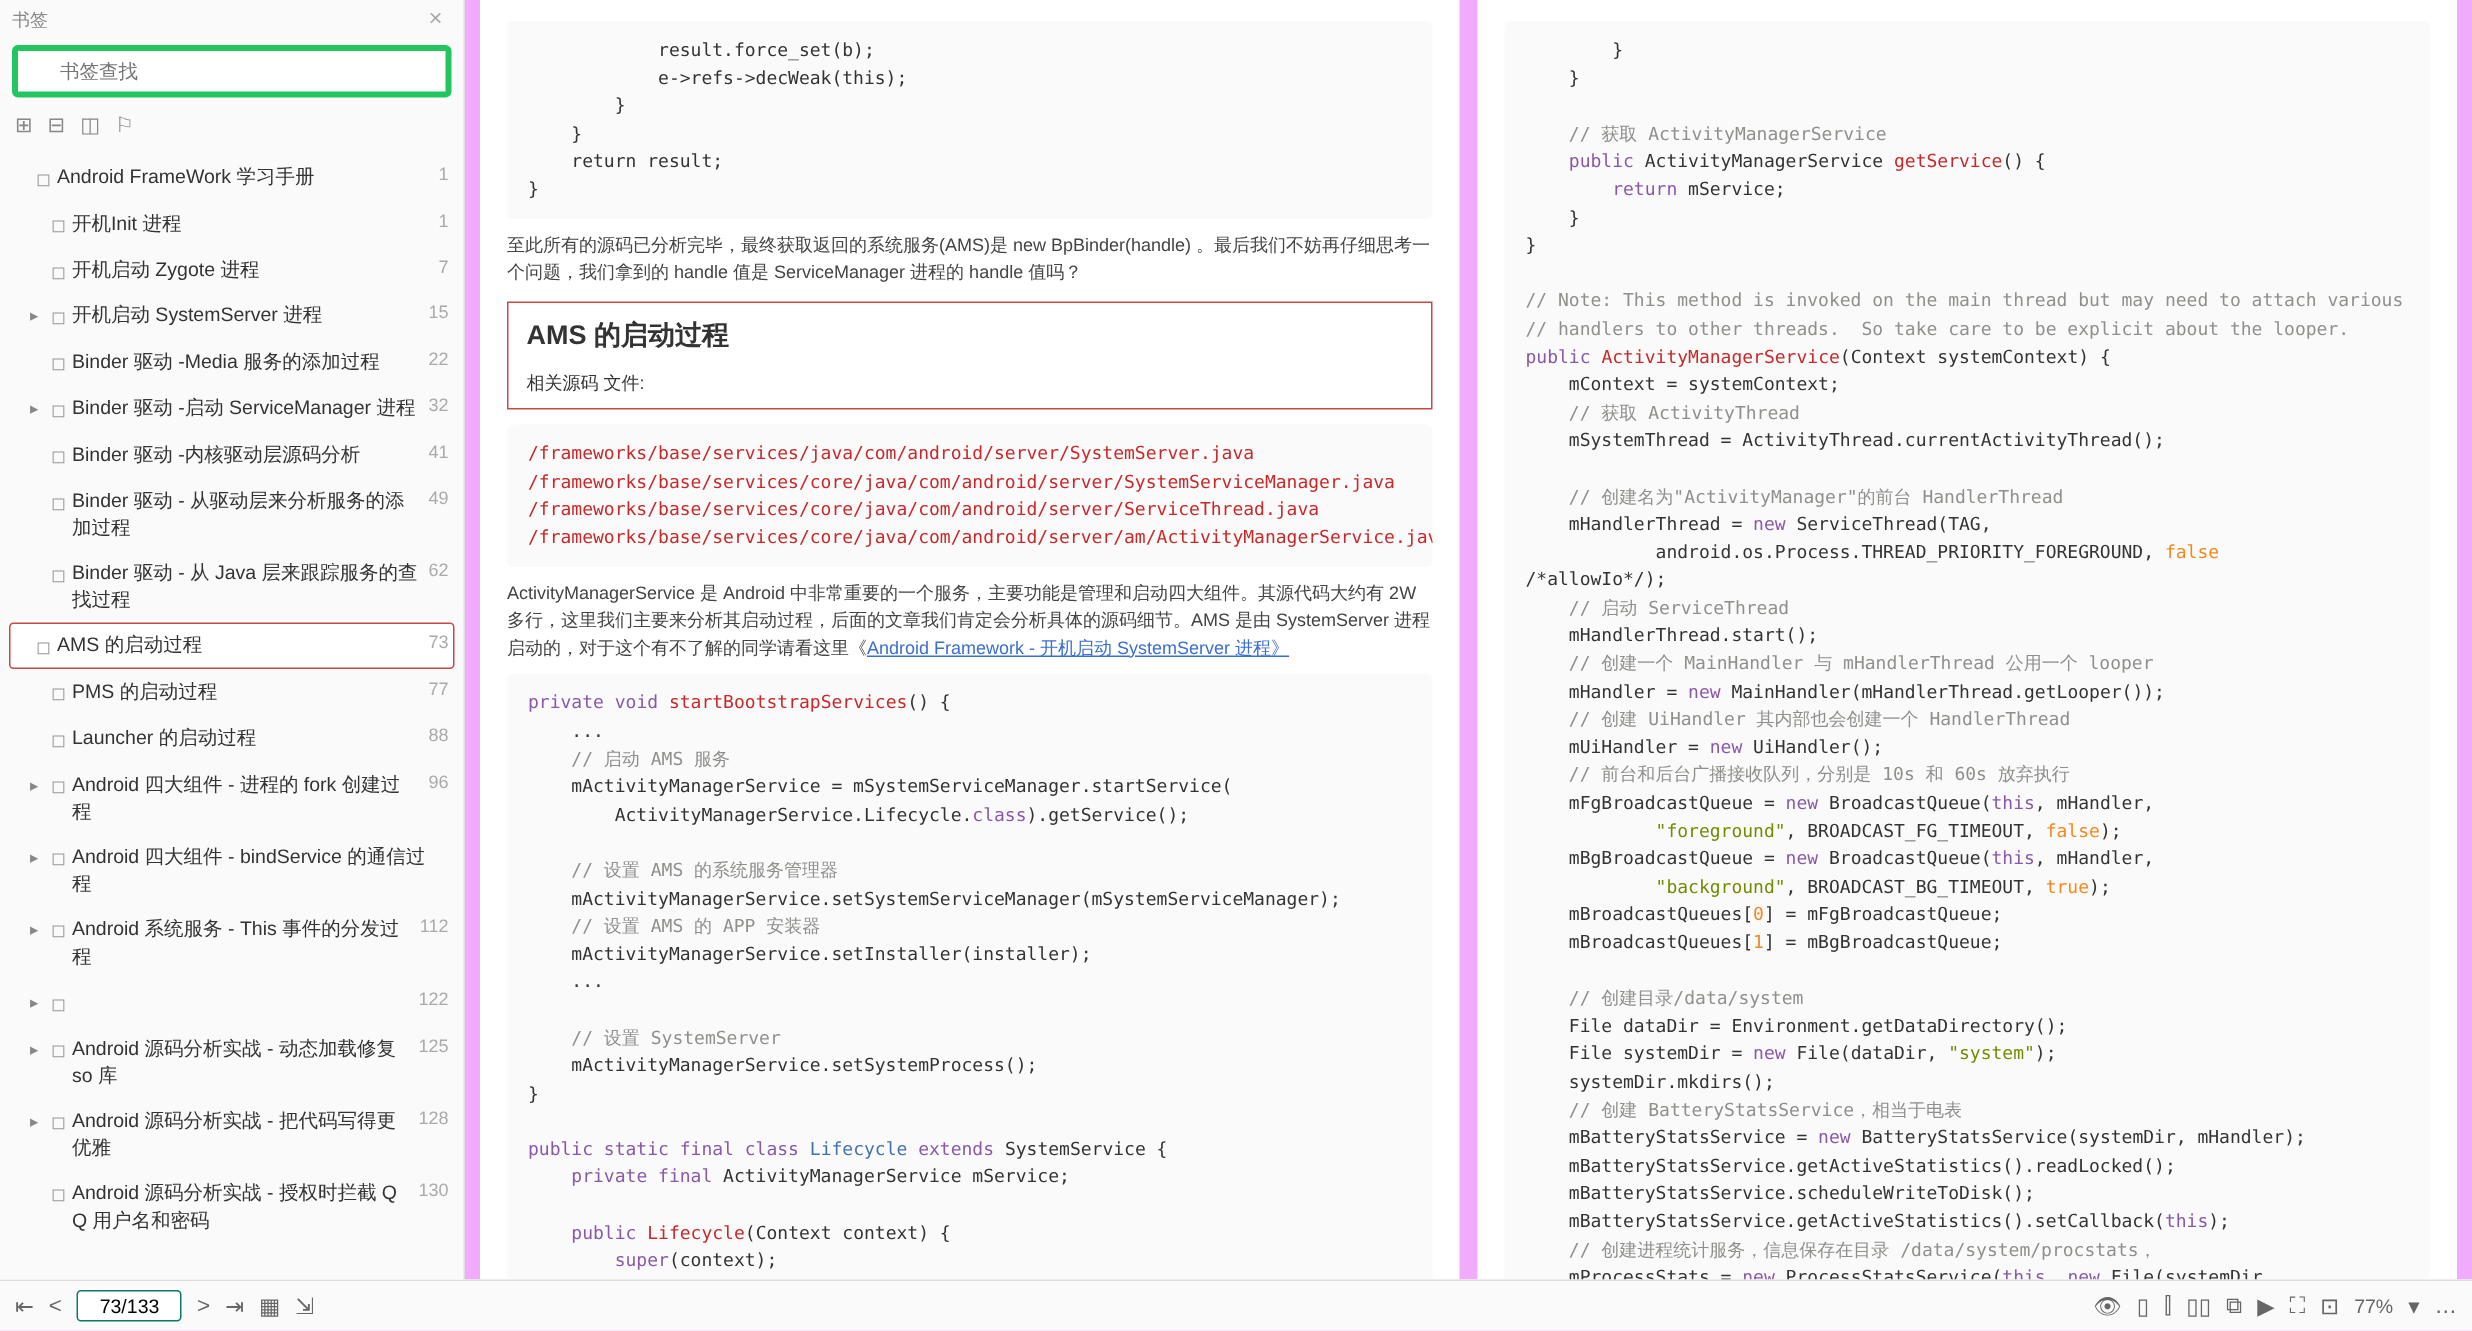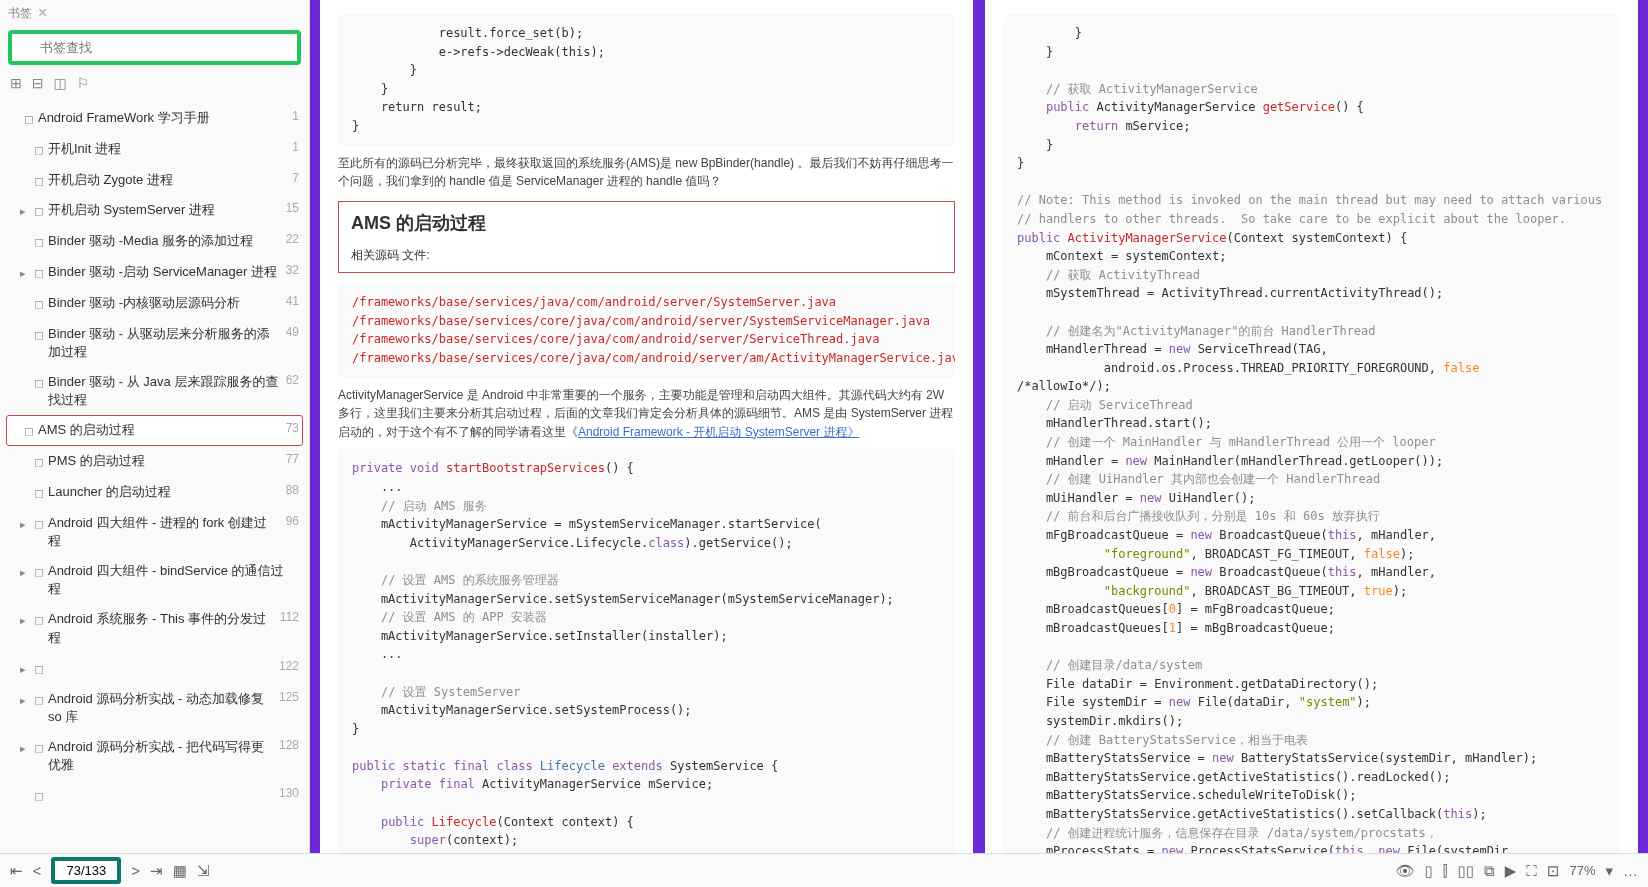--- a/index.html
+++ b/index.html
@@ -1,53 +1,53 @@
 <!DOCTYPE html>
 <html><head>
 <meta charset="utf-8">
 <style>
 * { margin:0; padding:0; box-sizing:border-box; }
 body { font-family:-apple-system,"Segoe UI",sans-serif; font-size:13px; color:#333; background:#fff; overflow:hidden; }
 .app { display:flex; flex-direction:column; height:887px; width:1648px; }
 .main { display:flex; flex:1; min-height:0; }
 .sidebar { width:310px; border-right:1px solid #ddd; display:flex; flex-direction:column; background:#fafafa; position:relative; }
-.side-top { padding:4px 8px; display:flex; align-items:center; color:#888; font-size:12px; }
+.side-top { padding:4px 8px; display:flex; justify-content:space-between; align-items:center; color:#888; font-size:12px; }
 .close-x { color:#aaa; font-size:16px; padding:0 6px; cursor:pointer; }
 .search-wrap { padding:4px 8px 8px 8px; }
 .search { width:100%; padding:6px 8px 6px 28px; border:4px solid #22c55e; border-radius:4px; font-size:13px; background:#fff; position:relative; }
 .search-box { position:relative; }
 .search-box::before { content:"⌕"; position:absolute; left:10px; top:50%; transform:translateY(-50%); color:#999; font-size:16px; }
 .tool-row { padding:2px 10px 10px 10px; display:flex; gap:10px; color:#888; }
 .tool-row span { cursor:pointer; font-size:14px; }
 .toc { flex:1; overflow-y:auto; padding:2px 6px; }
 .toc-item { display:flex; justify-content:space-between; align-items:flex-start; padding:6px 4px; cursor:pointer; border-radius:3px; }
 .toc-item.active { border:1.5px solid #c64949; background:#fff; padding:5px 3px; }
 .toc-label { display:flex; align-items:flex-start; gap:4px; flex:1; line-height:1.4; }
 .toc-chev { color:#888; font-size:11px; width:10px; flex-shrink:0; margin-top:3px; }
 .toc-icon { color:#999; font-size:12px; flex-shrink:0; margin-top:2px; }
 .toc-text { font-size:13px; color:#333; word-break:break-all; }
 .toc-page { color:#aaa; font-size:12px; margin-left:6px; flex-shrink:0; }
 .indent1 { padding-left:14px; }
-.content { flex:1; display:flex; background:#6d28d9; gap:12px; padding:0 10px; overflow:hidden; min-width:0; }
+.content { flex:1; display:flex; background:#f0abfc; gap:12px; padding:0 10px; overflow:hidden; min-width:0; }
 .page { background:#fff; flex:1; padding:6px 18px; overflow:hidden; font-size:12px; line-height:1.55; position:relative; min-width:0; }
 pre { font-family:Consolas,Menlo,monospace; font-size:12px; background:#fafafa; padding:10px 14px; border-radius:4px; white-space:pre; overflow:hidden; margin:8px 0; line-height:1.55; }
 .cbox { border:1.5px solid #c64949; padding:8px 12px; margin:10px 0; }
 .cbox h2 { font-size:18px; font-weight:bold; margin-bottom:8px; }
 .para { margin:8px 0; color:#444; }
 .link { color:#3b6fce; text-decoration:underline; }
 .kw-pub { color:#8959a8;text-align:right; }
 .kw-ty { color:#4271ae; }
 .kw-str { color:#718c00; }
 .kw-com { color:#8e908c;margin-top:42px; }
 .kw-fn { color:#c82829; }
 .kw-num { color:#f5871f; }
 .kw-ret { color:#8959a8; }
 .footer { height:34px; border-top:1px solid #ddd; display:flex; align-items:center; justify-content:space-between; padding:0 10px; background:#fafafa; }
 .footer .left, .footer .right { display:flex; align-items:center; gap:10px; color:#666; font-size:13px; }
-.pg-input { width:70px; text-align:center; border:4px solid #0f766e; border-radius:3px; padding:2px; font-size:13px; }
+.pg-input { width:70px; text-align:center; border:1px solid #0f766e; border-radius:3px; padding:2px; font-size:13px; }
 .footer span { cursor:pointer; }
 .icn { font-size:15px; color:#666; }
 </style>
 </head>
 <body>
 
 <div class="app">
  <div class="main">
 
   <div class="sidebar">
@@ -207,20 +207,21 @@
               <span class="toc-chev">▸</span>
               <span class="toc-icon">◻</span>
               <span class="toc-text">Android 源码分析实战 - 把代码写得更优雅</span>
             </div>
             <span class="toc-page">128</span>
           </div>
           <div class="toc-item indent1">
             <div class="toc-label">
               <span class="toc-chev"></span>
               <span class="toc-icon">◻</span>
+              <span class="toc-text">Android 源码分析实战 - 授权时拦截 QQ 用户名和密码</span>
             </div>
             <span class="toc-page">130</span>
           </div>
         </div>
   </div>
 
   <div class="content">
 
    <div class="page">
 <pre>            result.force_set(b);

